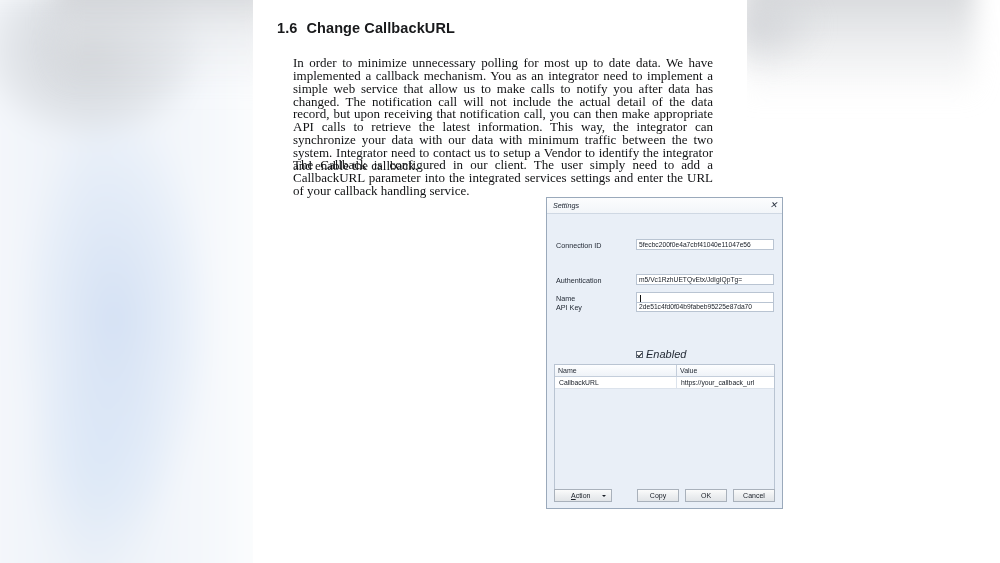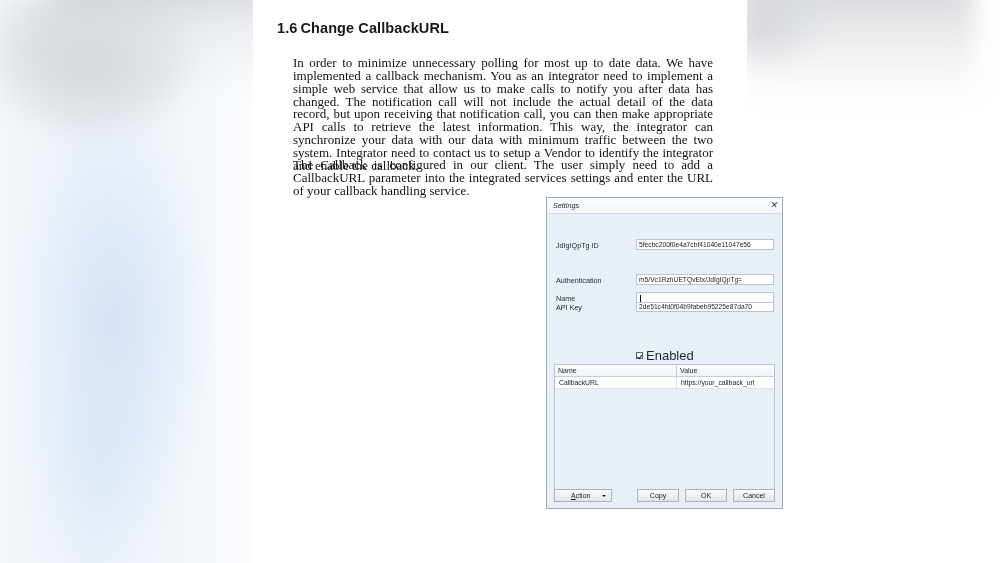--- a/index.html
+++ b/index.html
@@ -59,21 +59,21 @@
   }
   .doc-heading {
     position: absolute;
     left: 24px; top: 20px;
     font-family: "Liberation Sans", sans-serif;
     font-size: 14.5px;
     font-weight: bold;
     color: #18191b;
     letter-spacing: 0.1px;
   }
-  .doc-heading .num { margin-right: 3px; }
+  .doc-heading .num { margin-right: 9px; }
 
   .doc-para {
     position: absolute;
     left: 40px;
     width: 420px;
     font-family: "Liberation Serif", serif;
     font-size: 13px;
     line-height: 12.85px;
     color: #111214;
     text-align: justify;
@@ -193,21 +193,21 @@
   }
   #enabled-box::after {
     content: "";
     position: absolute;
     left: 1.2px; top: 0.6px;
     width: 2.4px; height: 4.2px;
     border: solid #1e2530;
     border-width: 0 1px 1px 0;
     transform: rotate(42deg);
   }
-  #enabled-label { font-size: 13px; color: #1e2530; }
+  #enabled-label { font-size: 11px; color: #1e2530; font-style: italic; }
 
   
   #grid {
     position: absolute;
     left: 7px; top: 150px;
     width: 221px; height: 126px;
     box-sizing: border-box;
     border: 1px solid #b9c4d2;
     background: #e9eff7;
   }
@@ -308,21 +308,21 @@
     <div id="dialog">
 
       <div id="dialog-titlebar">
         <span id="dialog-title">Settings</span>
         <span id="dialog-close">✕</span>
       </div>
 
       <div id="dialog-body">
 
         <div class="field-row" id="row-connection">
-          <span class="field-label">JdIgIQpTg ID</span>
+          <span class="field-label">Connection ID</span>
           <div class="field-input">5fecbc200f0e4a7cbf41040e11047e56</div>
         </div>
 
         <div class="field-row" id="row-apikey">
           <span class="field-label">API Key</span>
           <div class="field-input">2de51c4fd0f04b9fabeb95225e87da70</div>
         </div>
 
         <div class="field-row" id="row-auth">
           <span class="field-label">Authentication</span>

